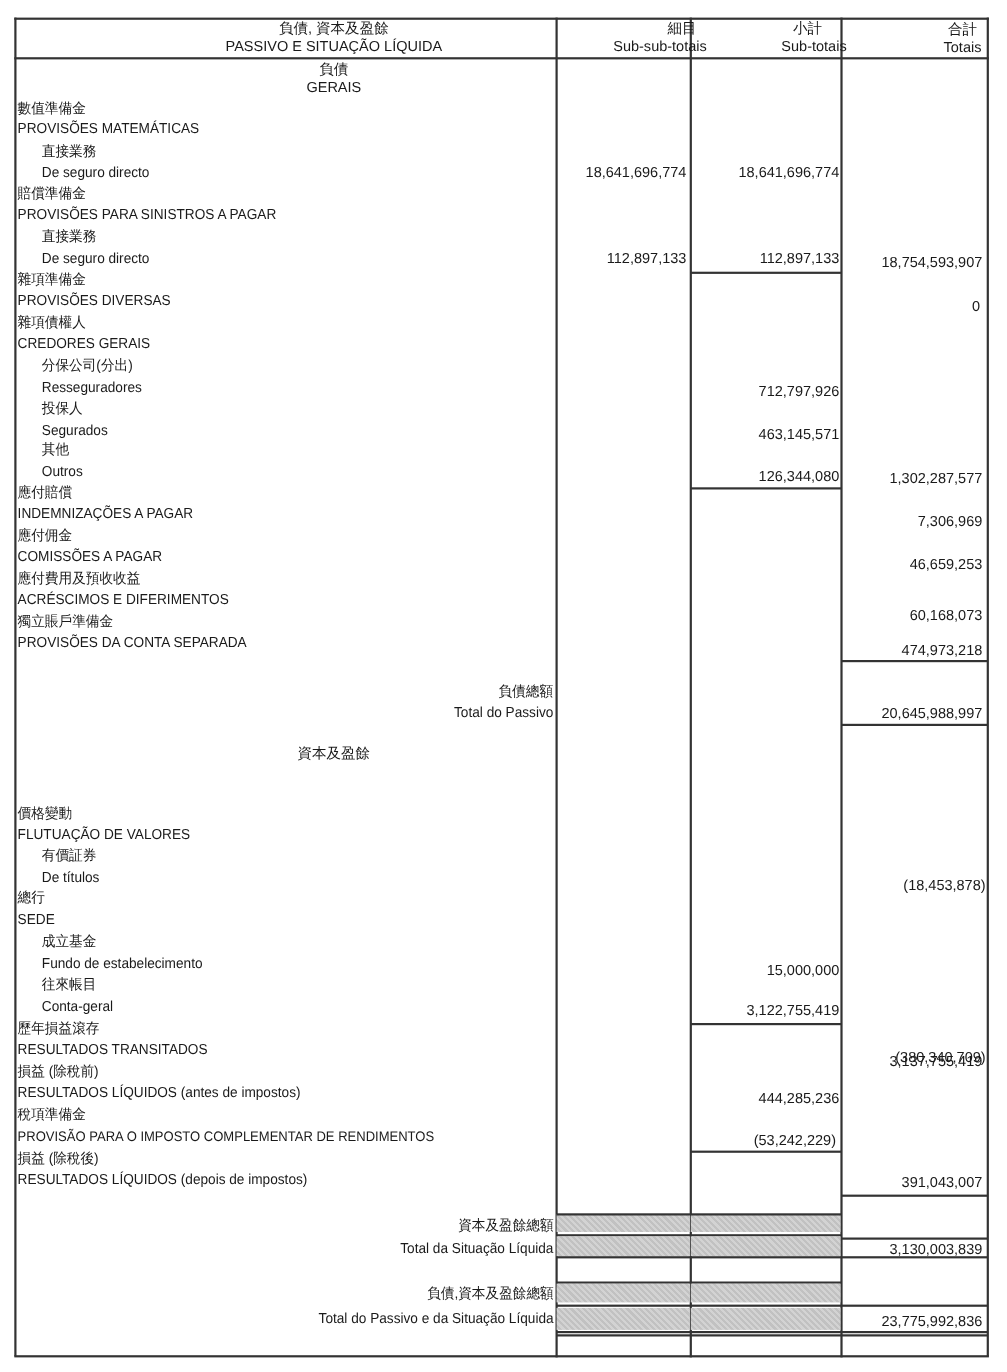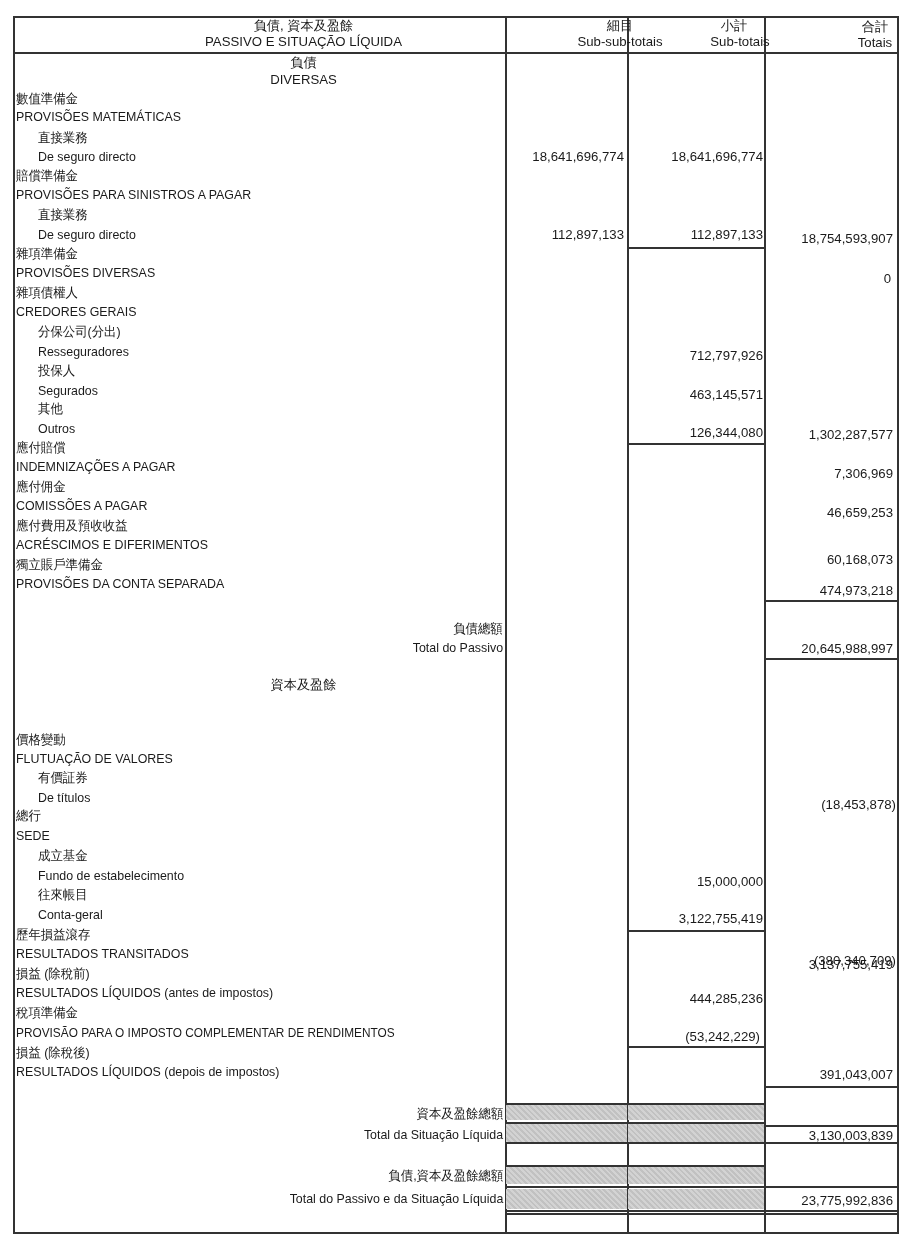--- a/index.html
+++ b/index.html
@@ -24,28 +24,28 @@
   <div class="hl" style="left:13px; top:1232px; width:886px;"></div>
   <div class="vl" style="left:13px; top:16px; height:1217px;"></div>
   <div class="vl" style="left:505px; top:16px; height:1218px;"></div>
   <div class="vl" style="left:627px; top:16px; height:1218px;"></div>
   <div class="vl" style="left:764px; top:16px; height:1218px;"></div>
   <div class="vl" style="left:897px; top:16px; height:1217px;"></div>
 
   <div class="tc" style="left:14px; width:491px; top:18px;">負債, 資本及盈餘</div>
   <div class="tc" style="left:14px; width:491px; top:34px;">PASSIVO E SITUAÇÃO LÍQUIDA</div>
   <div class="tc" style="left:506px; width:140px; top:18px;">細目</div>
-  <div class="tc" style="left:506px; width:100px; top:34px;margin-left:20px;">Sub-sub-totais</div>
+  <div class="tc" style="left:506px; width:100px; top:34px;">Sub-sub-totais</div>
   <div class="tc" style="left:628px; width:124px; top:18px;">小計</div>
   <div class="tc" style="left:628px; width:136px; top:34px;">Sub-totais</div>
   <div class="tc" style="left:765px; width:132px; top:19px;">合計</div>
   <div class="tc" style="left:765px; width:132px; top:35px;">Totais</div>
 
   <div class="tc" style="left:14px; width:491px; top:55px;">負債</div>
-  <div class="tc" style="left:14px; width:491px; top:72px;">DIVERSAS</div>
+  <div class="tc" style="left:14px; width:491px; top:72px;">GERAIS</div>
 
   <div class="t" style="left:16px; top:91px;">數值準備金</div>
   <div class="t" style="left:16px; top:109px;">PROVISÕES MATEMÁTICAS</div>
 
   <div class="t" style="left:38px; top:130px;">直接業務</div>
   <div class="t" style="left:38px; top:149px;">De seguro directo</div>
   <div class="num" style="right:291px; top:149px;">18,641,696,774</div>
   <div class="num" style="right:152px; top:149px;">18,641,696,774</div>
 
   <div class="t" style="left:16px; top:168px;">賠償準備金</div>

